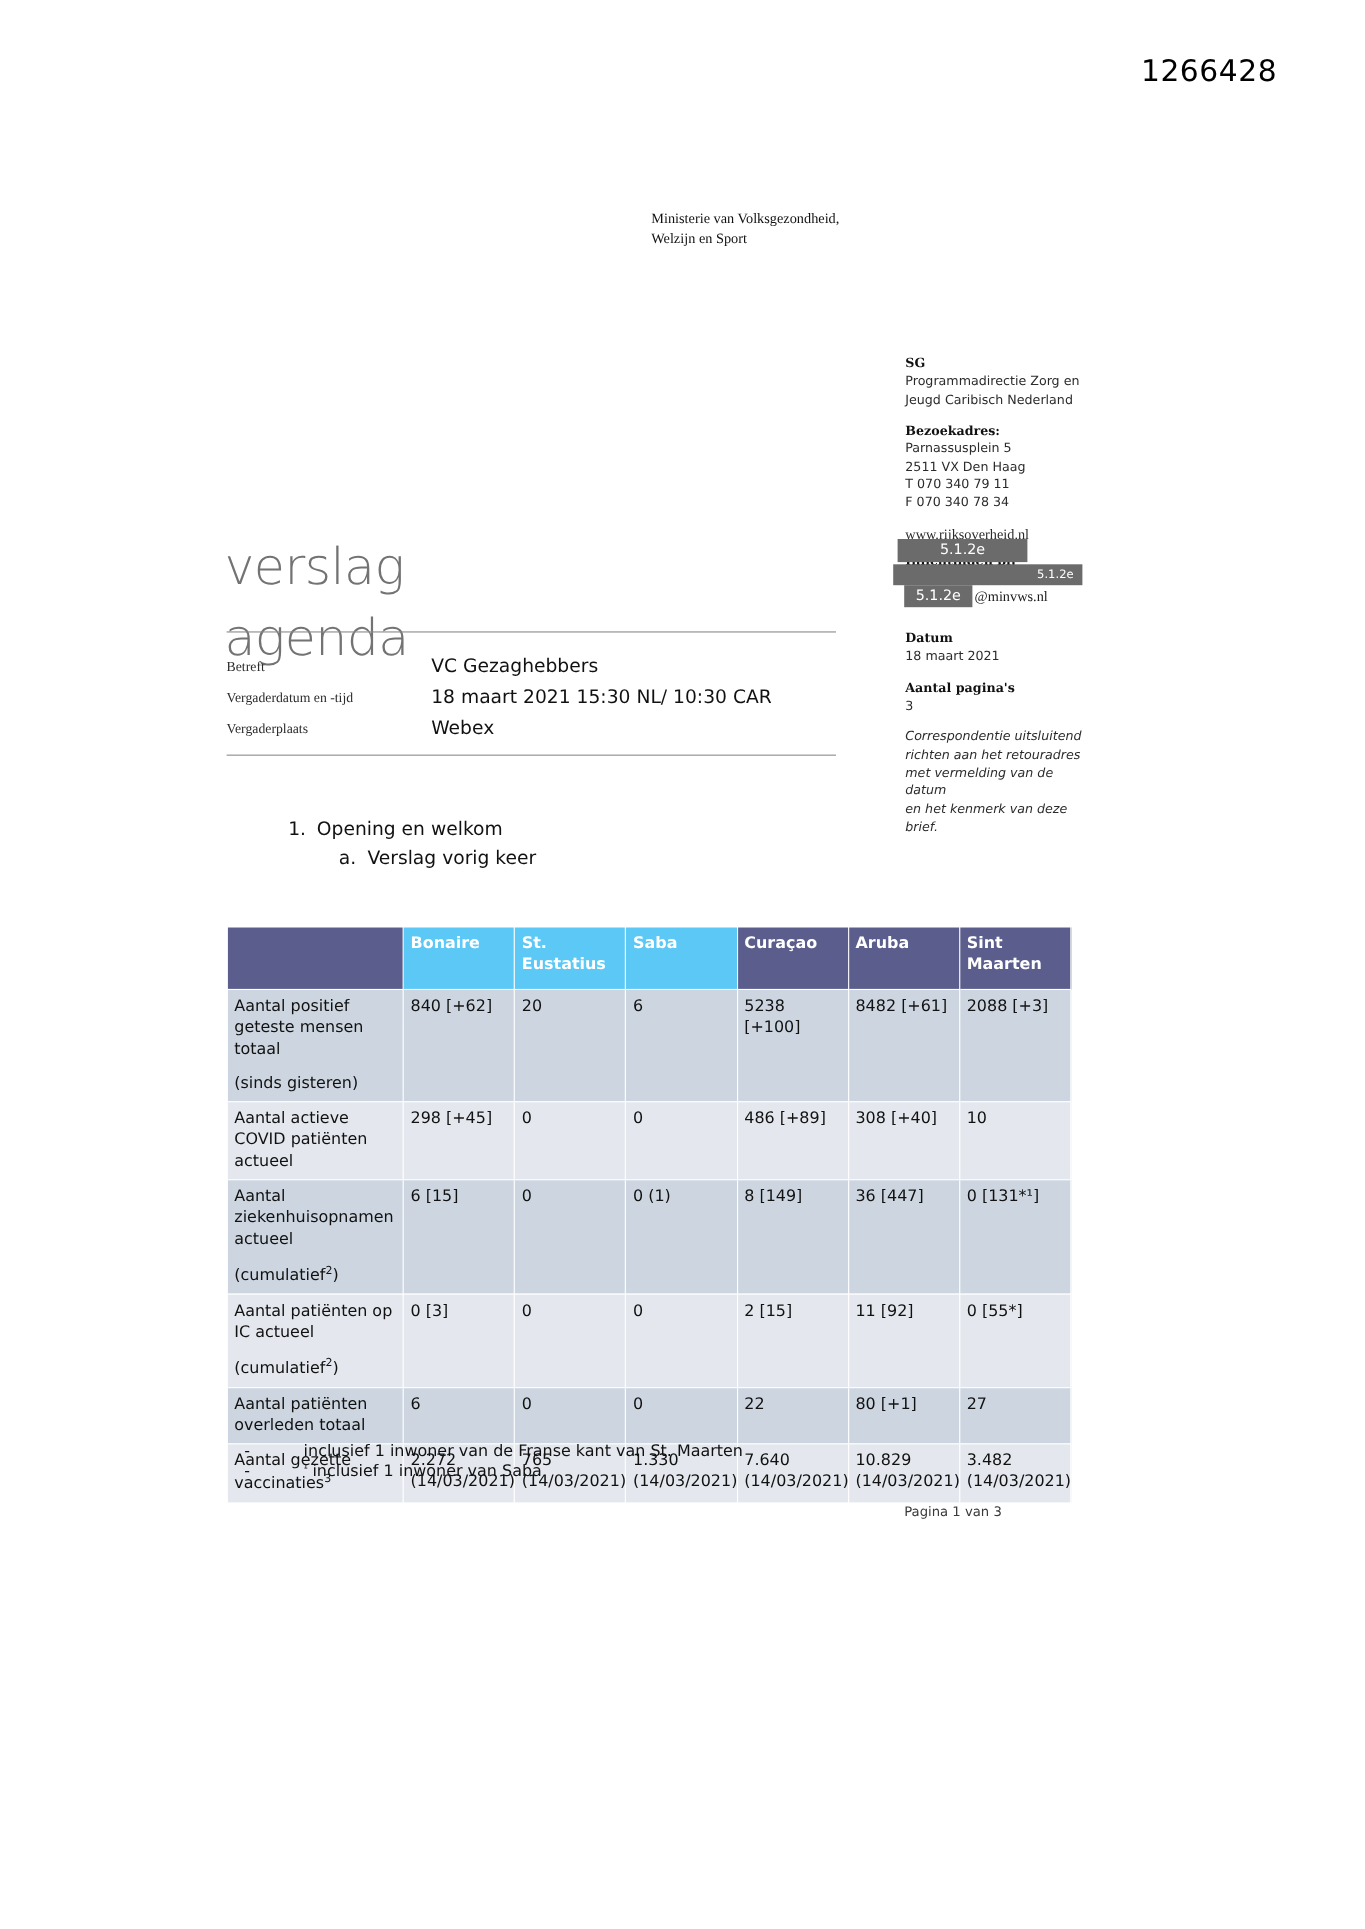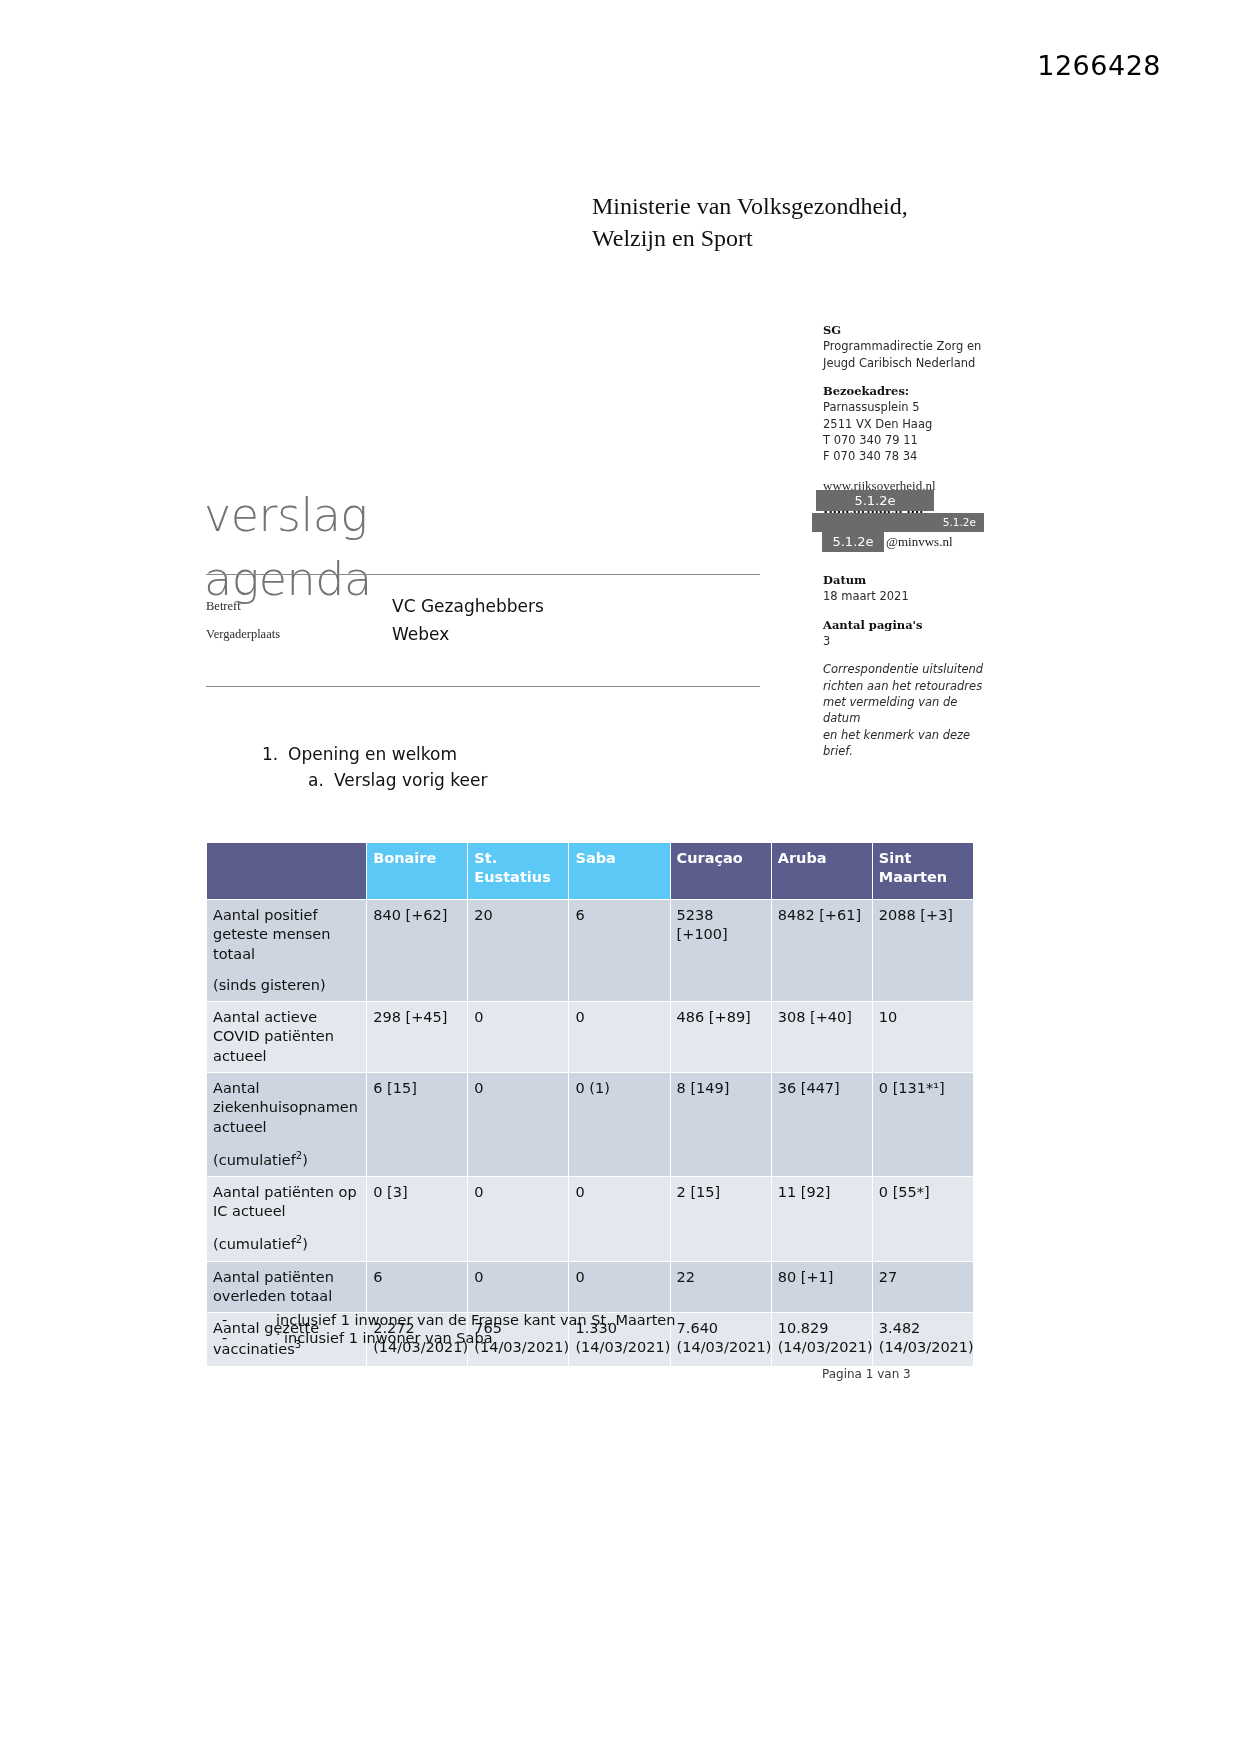--- a/index.html
+++ b/index.html
@@ -33,21 +33,21 @@
     color: #000;
     font-family: "DejaVu Sans", sans-serif;
   }
 
   
   .ministry {
     position: absolute;
     left: 592px;
     top: 190px;
     font-family: "Liberation Serif", serif;
-    font-size: 24px;
+    font-size: 13px;
     line-height: 1.35;
     color: #111;
   }
 
   
   .addr {
     position: absolute;
     left: 823px;
     top: 322px;
     width: 175px;
@@ -299,20 +299,24 @@
     <span class="l2">agenda</span>
   </div>
 
   <div class="rule rule-top"></div>
   <div class="rule rule-bottom"></div>
 
   <div class="meta">
     <div class="meta-row">
       <div class="meta-label">Betreft</div>
       <div class="meta-value">VC Gezaghebbers</div>
+    </div>
+    <div class="meta-row">
+      <div class="meta-label">Vergaderdatum en -tijd</div>
+      <div class="meta-value">18 maart 2021 15:30 NL/ 10:30 CAR</div>
     </div>
     <div class="meta-row">
       <div class="meta-label">Vergaderplaats</div>
       <div class="meta-value">Webex</div>
     </div>
   </div>
 
   <div class="agenda">
     <div class="li1">
       <span class="num">1.</span>

